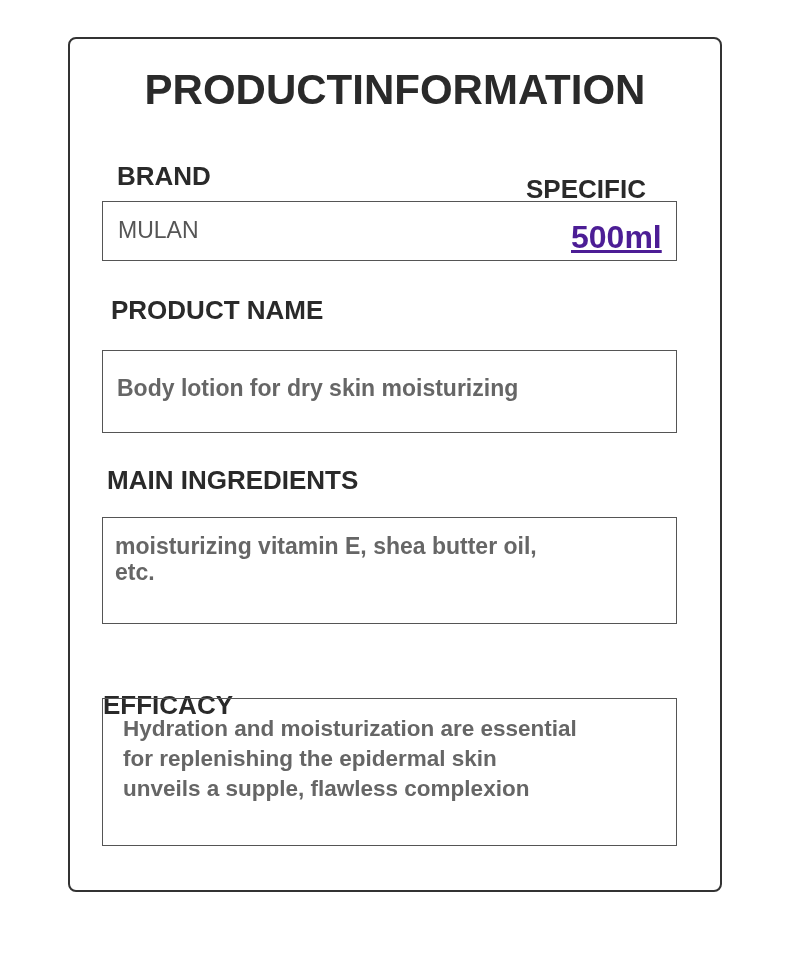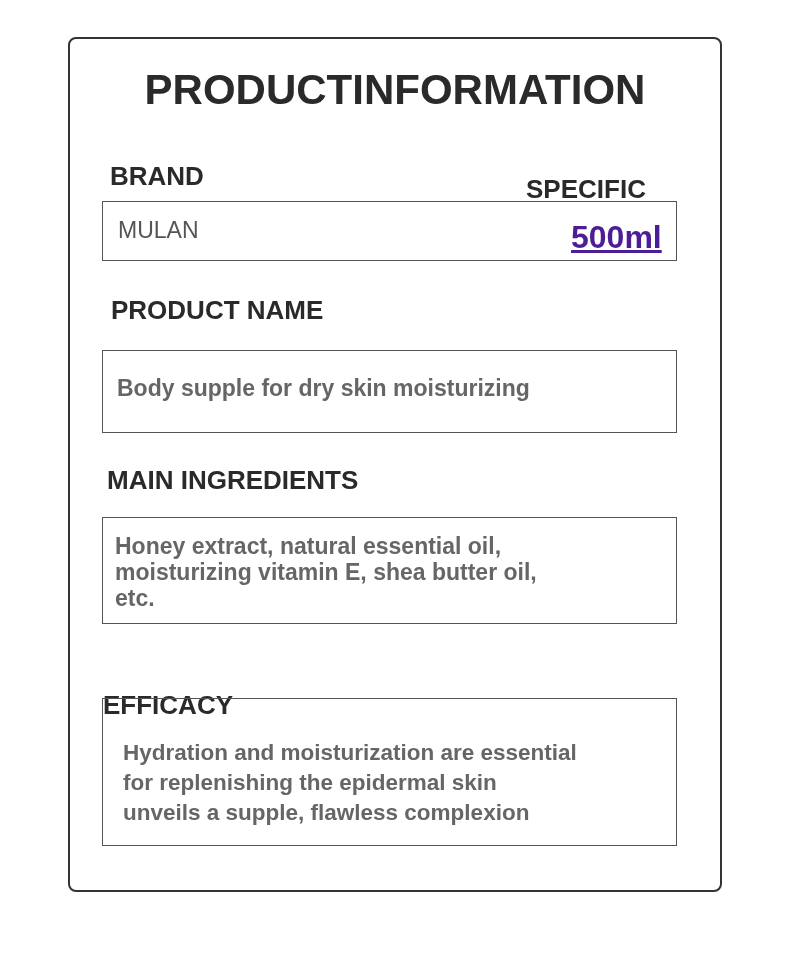--- a/index.html
+++ b/index.html
@@ -12,38 +12,37 @@
     .para { position: absolute; font-weight: bold; color: #666; font-size: 23px; line-height: 26px; }
     .para2 { position: absolute; font-weight: bold; color: #666; font-size: 22.5px; line-height: 30px; }
   </style>
 </head>
 <body>
 
 <div class="card"></div>
 
 <div class="title">PRODUCTINFORMATION</div>
 
-<div class="label" style="left:110px; top:161px;">BRAND</div>
+<div class="label" style="left:117px; top:161px;">BRAND</div>
 <div class="label" style="left:526px; top:158px;margin-top:16px;">SPECIFIC</div>
 
 <div class="box" style="top:201px; height:60px;"></div>
 <div class="val" style="left:118px; top:217px; font-size:23px; font-weight:normal; color:#555;">MULAN</div>
 <div class="val" style="left:571px; top:219px; font-size:32px; color:#4c1d95;text-decoration:underline;">500ml</div>
 
 <div class="label" style="left:111px; top:295px;">PRODUCT NAME</div>
 <div class="box" style="top:350px; height:83px;"></div>
-<div class="val" style="left:117px; top:375px; font-size:23px;">Body supple for dry skin moisturizing</div>
+<div class="val" style="left:117px; top:375px; font-size:23px;">Body lotion for dry skin moisturizing</div>
 
 <div class="label" style="left:107px; top:465px;text-align:center;">MAIN INGREDIENTS</div>
 <div class="box" style="top:517px; height:107px;"></div>
 <div class="para" style="left:115px; top:533px;">
-  <div>Honey extract, natural essential oil,</div>
   <div>moisturizing vitamin E, shea butter oil,</div>
   <div>etc.</div>
 </div>
 
 <div class="label" style="left:103px; top:690px;">EFFICACY</div>
 <div class="box" style="top:698px; height:148px;"></div>
-<div class="para2" style="left:123px; top:714px;margin-top:24px;">
+<div class="para2" style="left:123px; top:714px;">
   <div>Hydration and moisturization are essential</div>
   <div>for replenishing the epidermal skin</div>
   <div>unveils a supple, flawless complexion</div>
 </div>
 
 </body></html>

